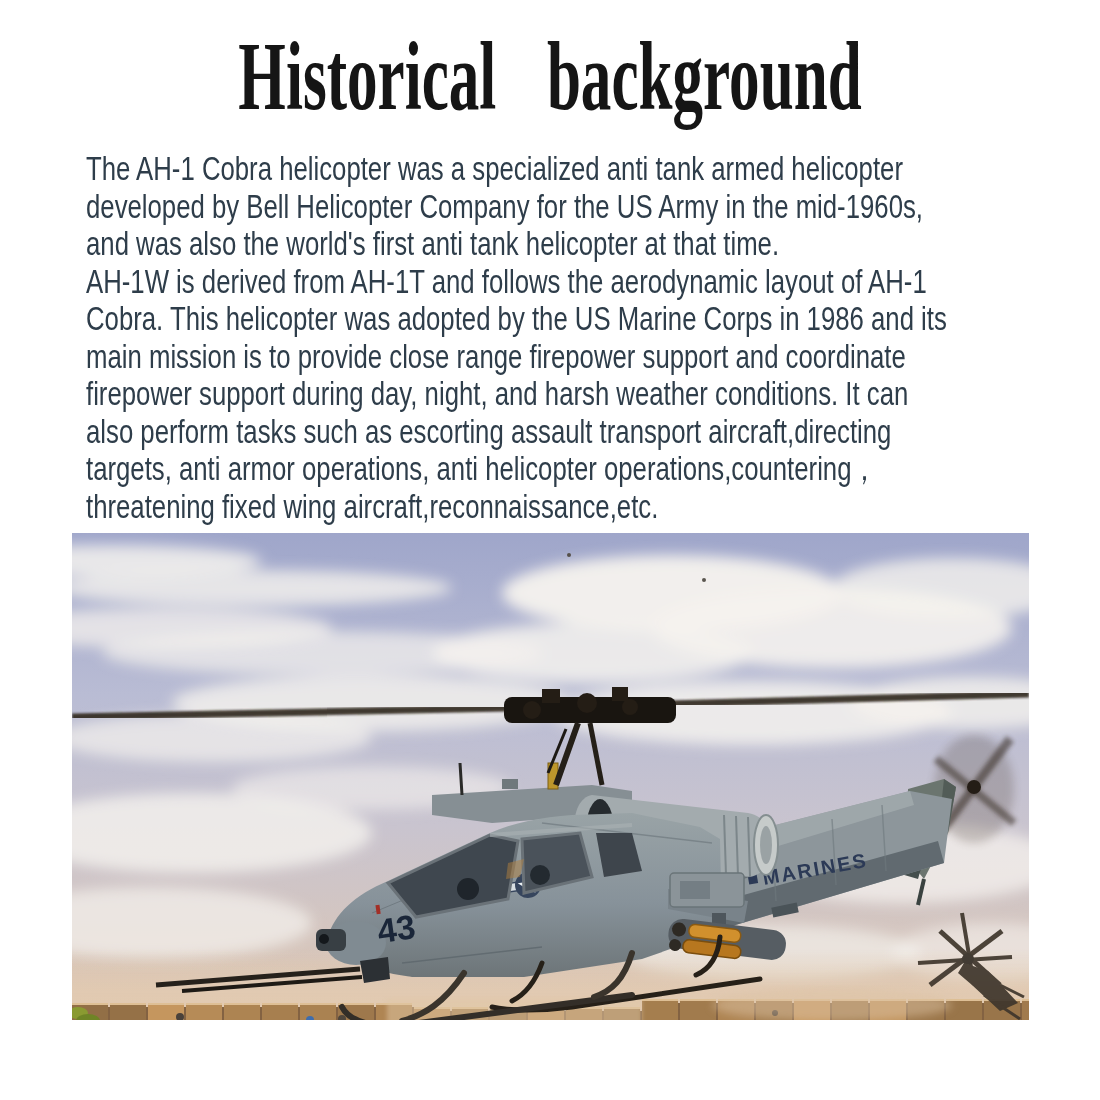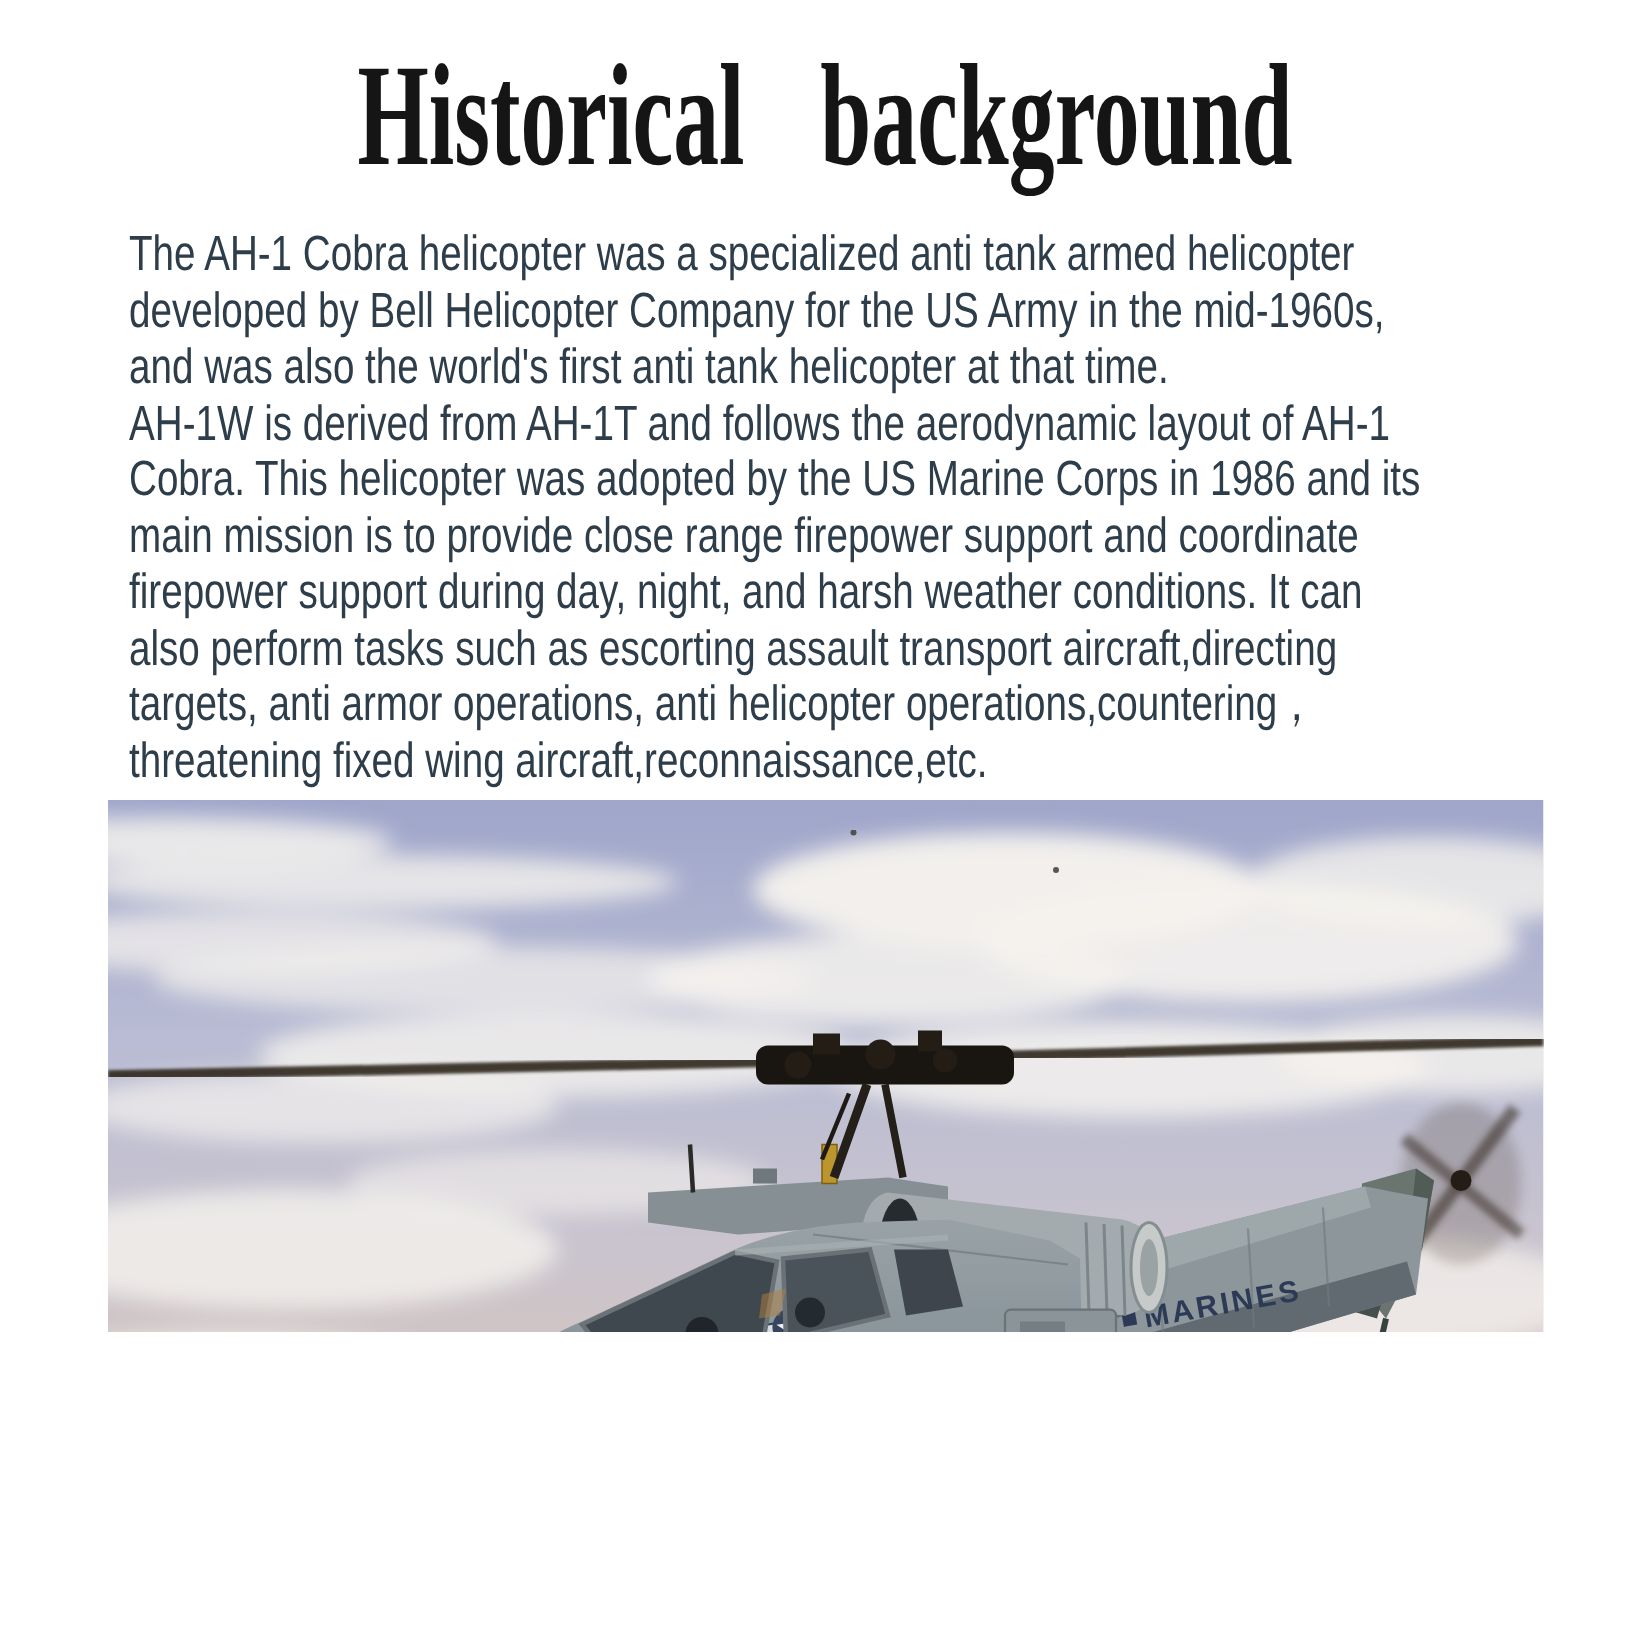--- a/index.html
+++ b/index.html
@@ -1,16 +1,16 @@
 <!DOCTYPE html>
 <html><head>
 <meta charset="utf-8">
 <style>
   html,body{margin:0;padding:0;background:#ffffff;}
-  .page{position:relative;width:1100px;height:888px;background:#ffffff;overflow:hidden;
+  .page{position:relative;width:1100px;height:1020px;background:#ffffff;overflow:hidden;
         font-family:"Liberation Sans",sans-serif;border-radius:26px;}
   .title{position:absolute;left:0;right:0;top:26px;margin:0;text-align:center;
          font-family:"Liberation Serif",serif;font-weight:bold;font-size:97px;line-height:1.05;
          color:#151515;word-spacing:56px;letter-spacing:0px;
          transform:scaleX(0.63);transform-origin:50% 0;white-space:nowrap;}
   .bodytext{position:absolute;left:86px;top:150px;font-size:33px;line-height:37.5px;
             color:#2e3d4a;transform:scaleX(0.78);transform-origin:0 0;white-space:nowrap;}
   .bodytext .line{height:37.5px;}
   .photo{position:absolute;left:72px;top:533px;width:957px;height:567px;margin:0;}
   .photo svg{display:block;width:957px;height:567px;filter:blur(0.3px) saturate(1.03);}

